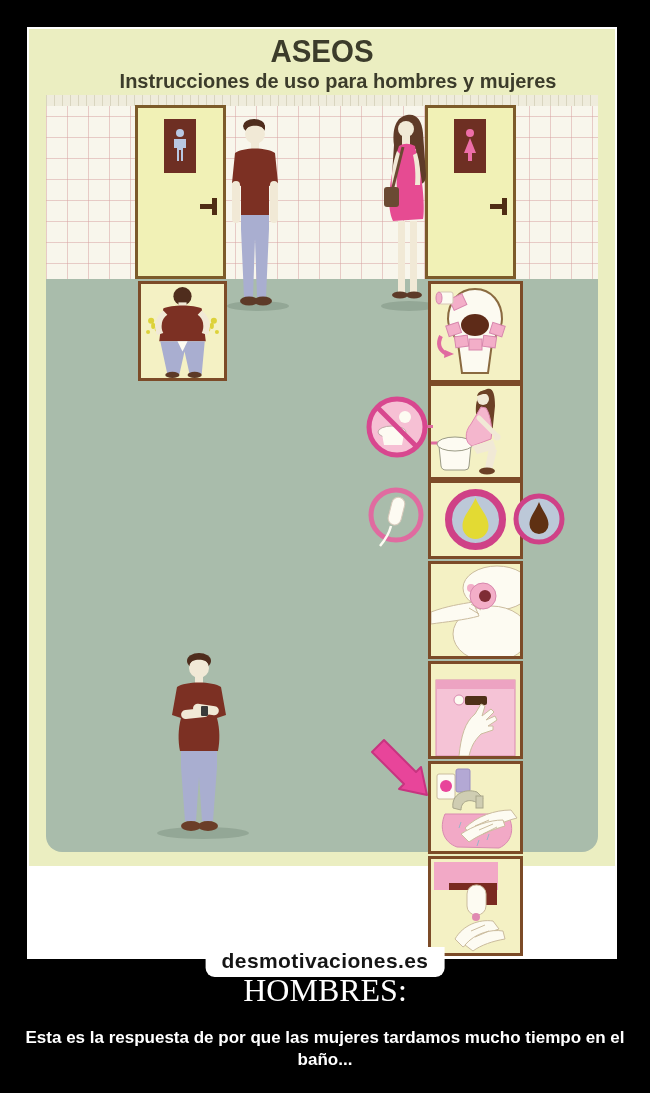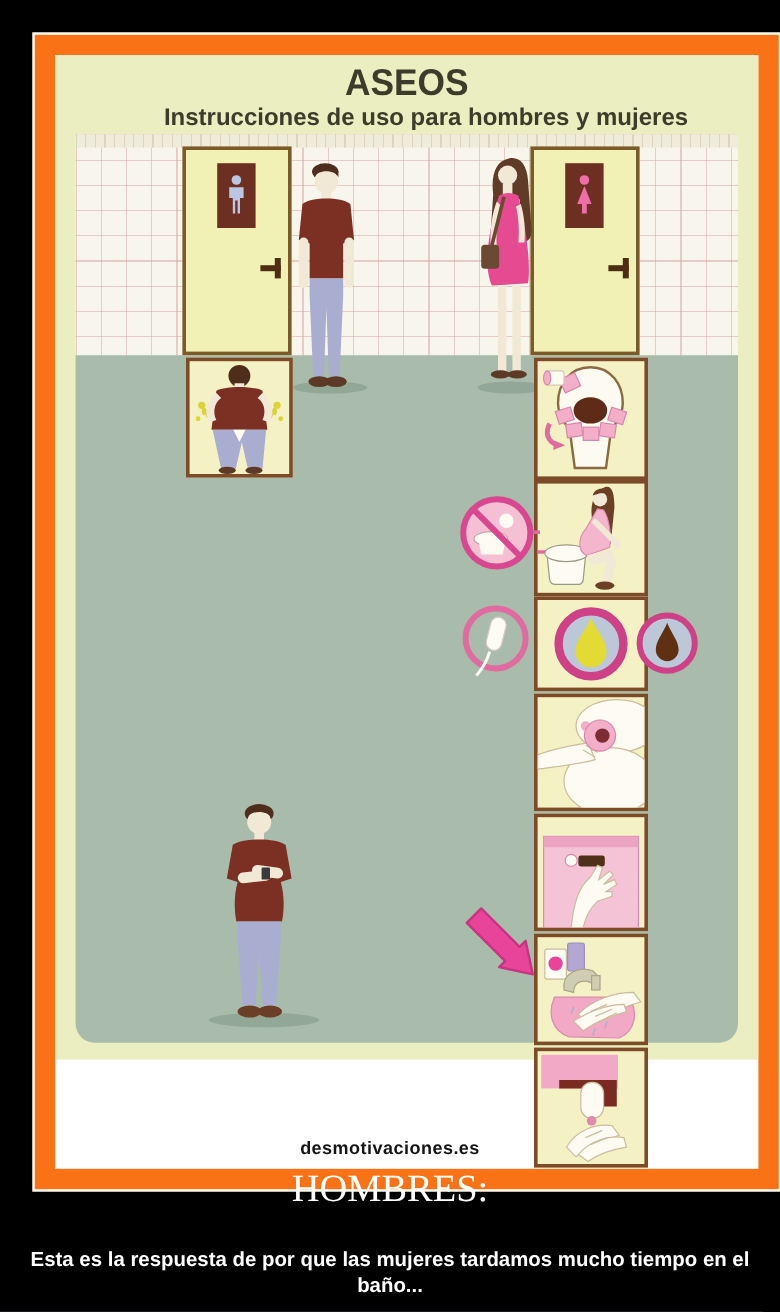--- a/index.html
+++ b/index.html
@@ -1,18 +1,18 @@
 <!DOCTYPE html>
 <html style="--poster_bg: #ebeec1; --wall: #f8f6ec; --tile_line: #d6a0a0; --floor: #a9bcab; --door: #f1f1b6; --door_border: #7c5b2a; --sign_plate: #6e2f23; --panel_bg: #f4f1c4; --panel_border: #7c4b28; --shirt_red: #7c3023; --jeans_blue: #a9aed0; --dress_pink: #e64b92; --skin: #f1e9d6; --hair_brown: #4f2d1d; --accent_pink: #e8459a; --ring_pink: #cf4187; --soft_pink: #f3aec8; --pee_yellow: #e3da33; --poop_brown: #5f3012; --circle_fill_blue: #bcc8d8;"><head>
 <meta charset="utf-8">
 <style>
   html,body{margin:0;padding:0;background:#000;}
   .page{position:relative;width:650px;height:1093px;background:#000;overflow:hidden;
         font-family:"Liberation Sans",sans-serif;}
-  .frame{position:absolute;left:27px;top:27px;border:2px solid #fff;padding:17px;background:#f97316;}
+  .frame{position:absolute;left:27px;top:27px;border:2px solid #fff;padding:0;background:#fef9c3;}
   .photo{position:relative;width:586px;height:928px;background:#fff;overflow:hidden;}
   .bg-yellow{position:absolute;left:0;top:0;width:586px;height:837px;background:var(--poster_bg,#ebeec1);}
   .title{position:absolute;top:5px;left:0;width:100%;text-align:center;color:#3c3c2b;
          font-weight:bold;font-size:31px;transform:scaleX(.95);}
   .subtitle{position:absolute;top:41px;left:16px;width:100%;text-align:center;color:#3c3c2b;
          font-weight:bold;font-size:20px;}
   .wall{position:absolute;left:17px;top:66px;width:552px;height:184px;background:var(--wall,#f8f6ec);
         background-image:
           repeating-linear-gradient(to right, rgba(214,160,160,.5) 0 1px, transparent 1px 21px),
           repeating-linear-gradient(to bottom, rgba(214,160,160,.5) 0 1px, transparent 1px 21px);}
@@ -33,26 +33,26 @@
         background:var(--panel_bg,#f4f1c4);border:3px solid var(--panel_border,#7c4b28);z-index:3;}
   .p1{top:252px;height:102px;} .p2{top:354px;height:97px;} .p3{top:451px;height:79px;}
   .p4{top:532px;height:98px;} .p5{top:632px;height:98px;} .p6{top:732px;height:93px;}
   .p7{top:827px;height:100px;}
   .strip-panel svg, .urinal-panel svg{display:block;width:100%;height:100%;}
   .figure{position:absolute;z-index:2;}
   .side-icon{position:absolute;z-index:4;}
   .connector{position:absolute;left:362px;top:396px;width:42px;height:3px;background:#e06ba0;z-index:3;}
   .shadow{position:absolute;background:rgba(50,70,55,.18);border-radius:50%;z-index:1;}
   .watermark{position:absolute;left:50%;top:947px;transform:translateX(-50%);background:#fff;
-        color:#151515;font-size:15px;font-weight:bold;letter-spacing:.4px;
+        color:#151515;font-size:21px;font-weight:bold;letter-spacing:.4px;
         padding:2px 16px 4px;border-radius:0 0 9px 9px;z-index:6;white-space:nowrap;}
   .cap-title{position:absolute;top:972px;left:0;width:100%;text-align:center;color:#fff;
         font-family:"Liberation Serif",serif;font-size:32px;}
   .cap-body{position:absolute;top:1027px;left:25px;width:600px;text-align:center;color:#fff;
-        font-size:17px;font-weight:bold;line-height:1.32;margin-top:12px;}
+        font-size:17px;font-weight:bold;line-height:1.32;}
 </style>
 </head>
 <body>
 
 <div class="page">
   <div class="frame">
     <div class="photo">
 
       <div class="bg-yellow"></div>
 

